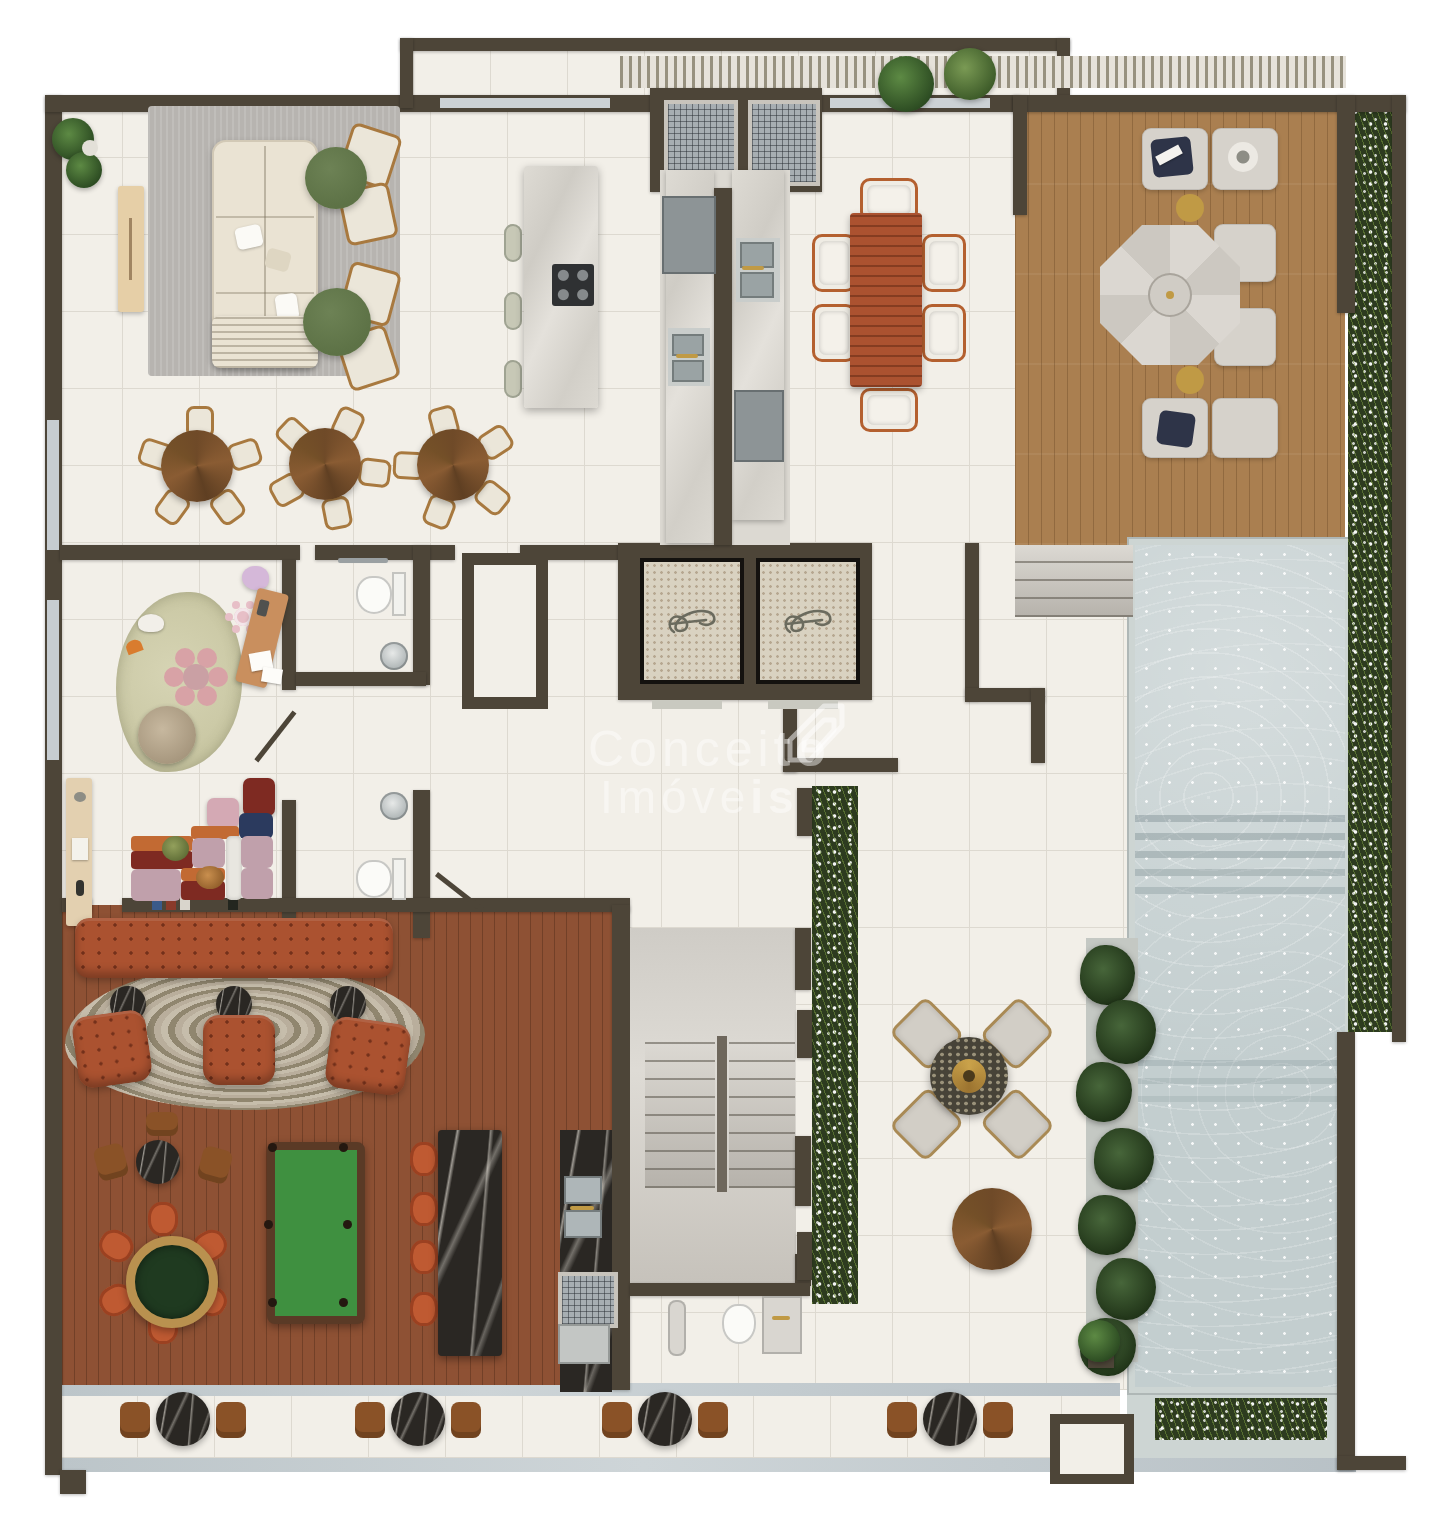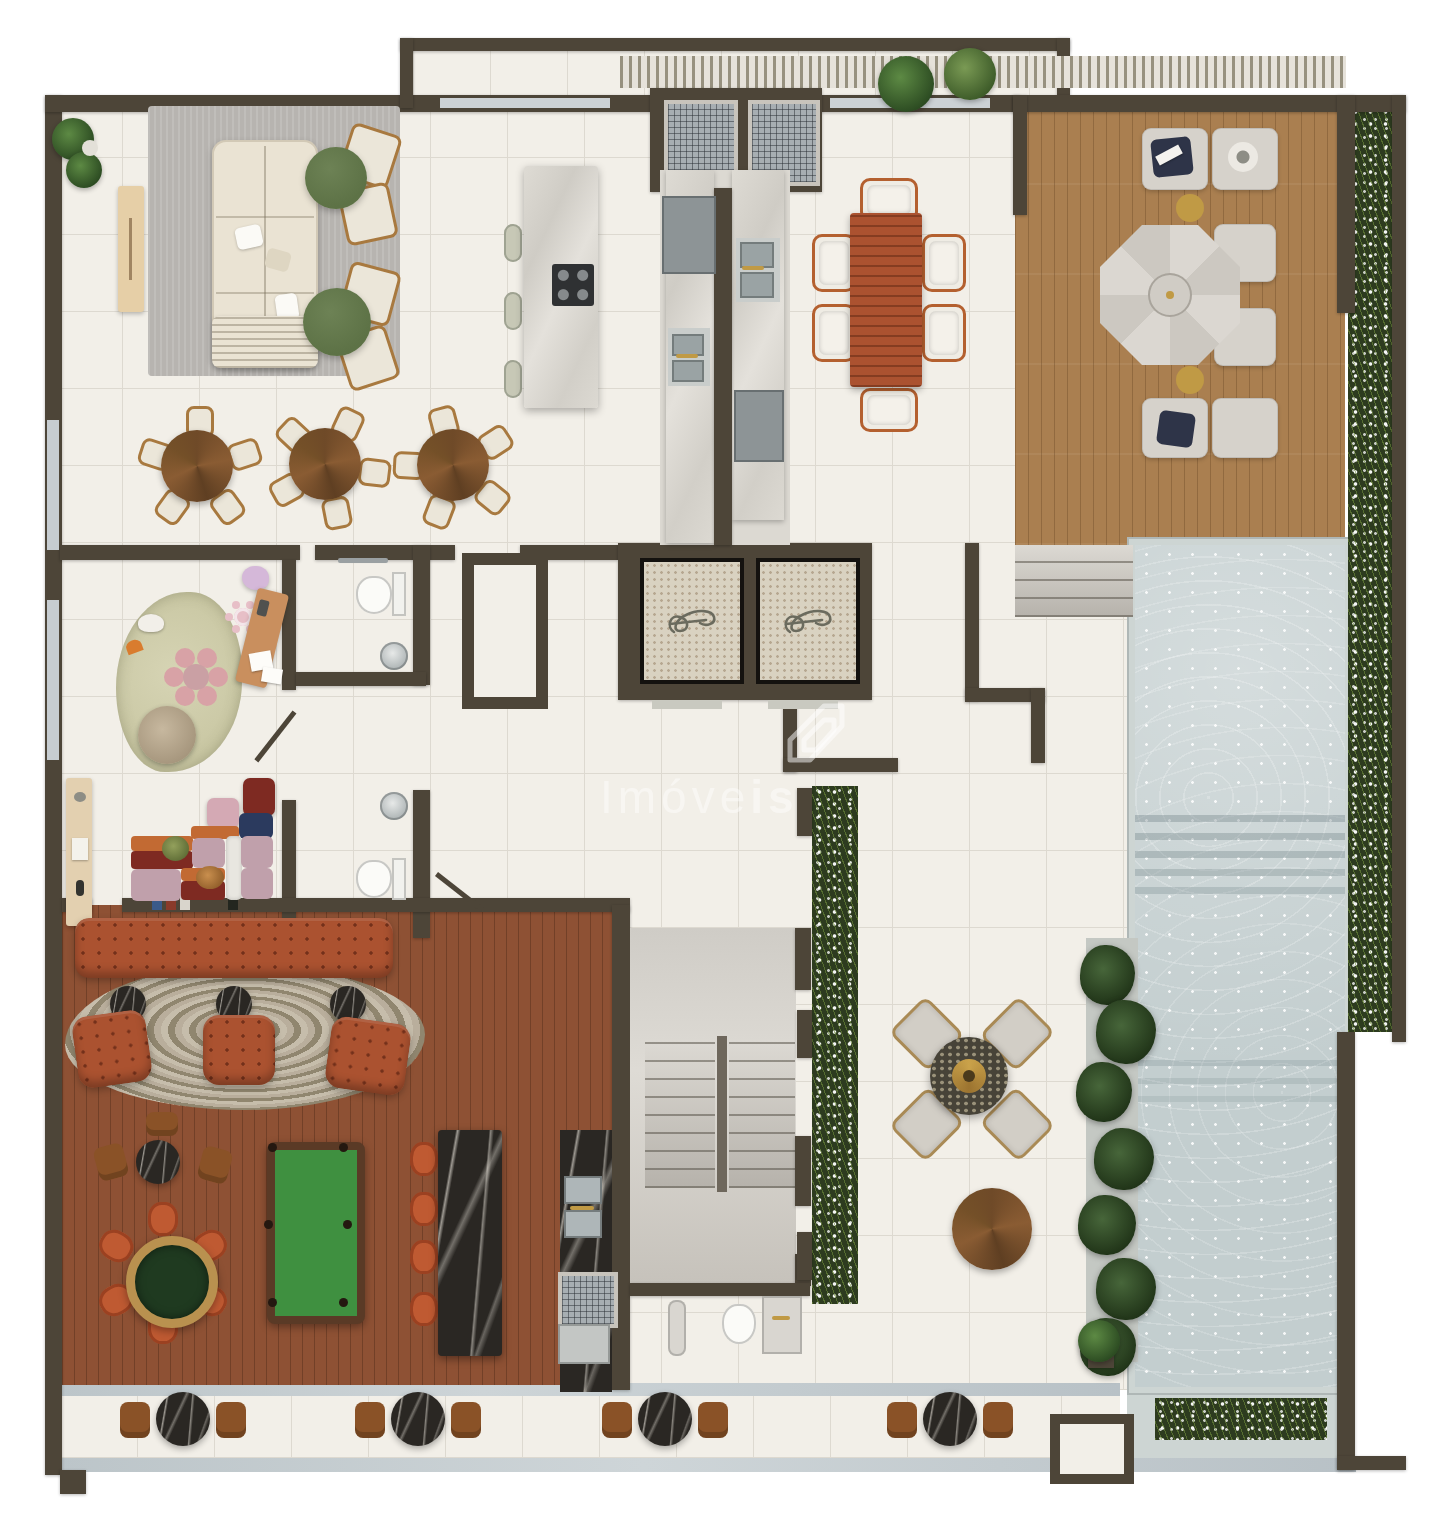--- a/index.html
+++ b/index.html
@@ -409,20 +409,23 @@
   <div class="abs bchair" style="left:698px;top:1402px;width:30px;height:36px"></div>
   <div class="abs marbletbl dmarble" style="left:638px;top:1392px;width:54px;height:54px"></div>
   <div class="abs bchair" style="left:887px;top:1402px;width:30px;height:36px"></div>
   <div class="abs bchair" style="left:983px;top:1402px;width:30px;height:36px"></div>
   <div class="abs marbletbl dmarble" style="left:923px;top:1392px;width:54px;height:54px"></div>
   <div class="abs wall" style="left:60px;top:1470px;width:26px;height:24px"></div>
   <div class="abs" style="left:1050px;top:1414px;width:64px;height:50px;border:10px solid var(--wall);background:var(--tile)"></div>
   <div class="abs wall" style="left:1088px;top:1332px;width:26px;height:36px"></div>
   <div class="abs plant" style="left:1078px;top:1320px;width:42px;height:42px"></div>
 
+  <div class="wm" style="left:588px;top:724px;font-size:50px">
+    <span class="wm-l">Concei</span><span class="wm-b">to</span>
+  </div>
   <div class="wm" style="left:600px;top:774px;font-size:46px">
     <span class="wm-l">Imóve</span><span class="wm-b">is</span>
   </div>
   <svg class="abs" style="left:784px;top:698px;z-index:60" width="64" height="72" viewBox="0 0 64 72" fill="none" stroke="rgba(255,255,255,0.5)" stroke-width="5" stroke-linejoin="round">
     <path d="M6 42 L40 8 H58 V28 L26 62 H6 Z"></path>
     <path d="M20 42 L40 22 H50 V32 L32 52 H20 Z"></path>
   </svg>
 
 </div>
 

